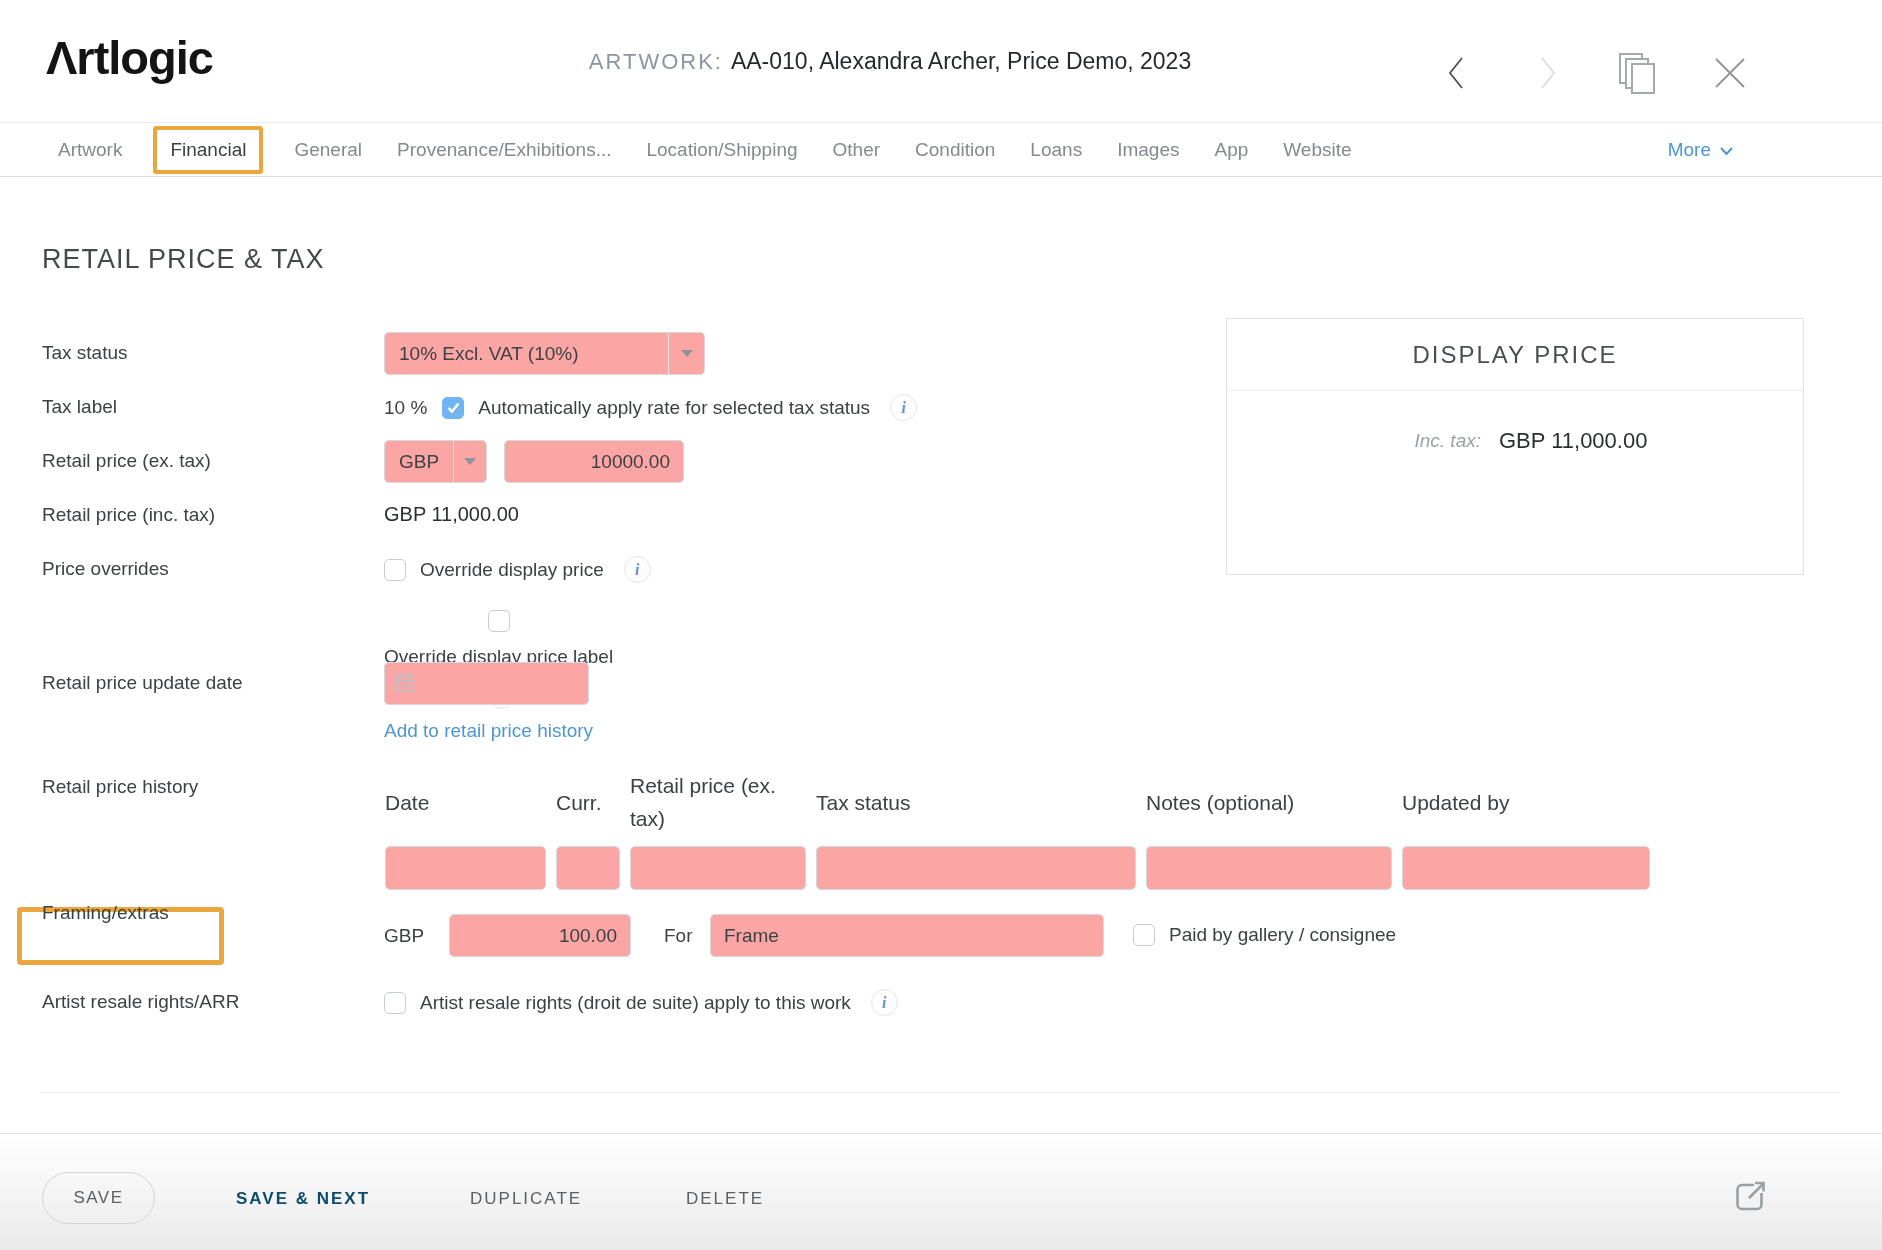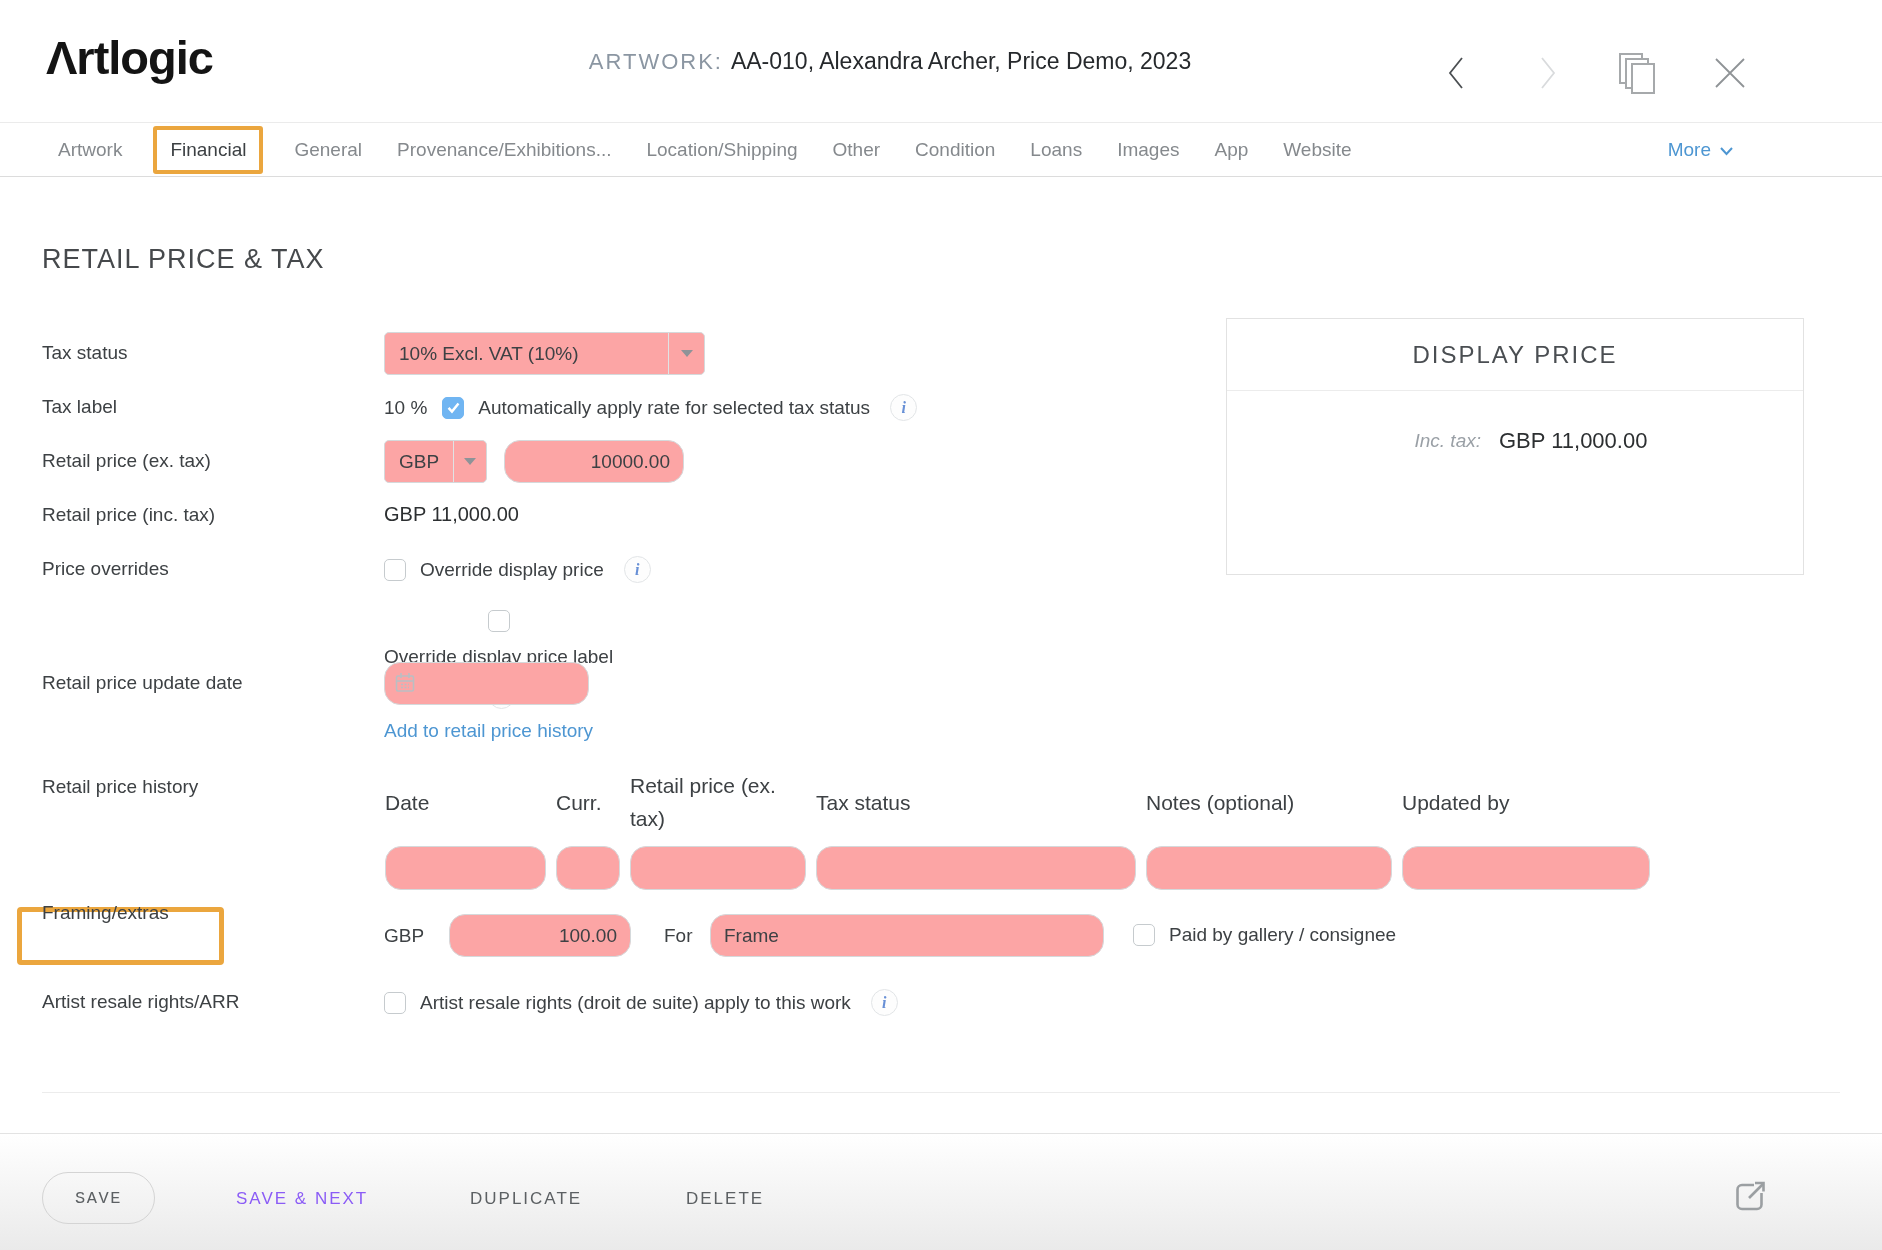--- a/index.html
+++ b/index.html
@@ -38,21 +38,21 @@
   .section-title { left:42px; top:244px; font-size:27px; color:#46494c; letter-spacing:1px; }
 
   .flabel { left:42px; font-size:19px; color:#3d4144; }
 
   
   .ctrl { border:1px solid #d5d9db; border-radius:5px; background:#fca5a5; font-size:19px; color:#3d4144; }
   .select { display:flex; align-items:center; cursor:pointer; }
   .select .sel-text { flex:1; padding:0 14px; white-space:nowrap; }
   .select .sel-arrow { width:36px; align-self:stretch; border-left:1px solid #e0e3e5; display:flex; align-items:center; justify-content:center; }
   .tri { width:0; height:0; border-left:6px solid transparent; border-right:6px solid transparent; border-top:7px solid #8e9398; }
-  input.ctrl { padding:0 13px; outline:none;border-radius:16px; }
+  input.ctrl { padding:0 13px; outline:none; }
   input.num { text-align:right; }
 
   .cb {
     display:inline-block; width:22px; height:22px; border:1px solid #c6cbce;
     border-radius:5px; background:#fff; cursor:pointer; flex:none;
   }
   .cb.checked { background:#70B5F2; border-color:#70B5F2; }
   .cb.checked svg { display:block; margin:3px auto 0; }
 
   .cbrow { display:flex; align-items:center; gap:14px; font-size:19px; color:#3d4144; white-space:nowrap; }
@@ -80,23 +80,23 @@
 
   
   .annot-box { border:5px solid #EBA63E; border-radius:4px; background:transparent; pointer-events:none; }
 
   
   .divider { left:42px; top:1092px; width:1798px; height:1px; background:#ececec; }
   .footer { left:0; top:1133px; width:1882px; height:117px; border-top:1px solid #e3e3e3;
     background:linear-gradient(#ffffff, #eaeaea); }
   .save-btn { left:42px; top:1172px; width:113px; height:52px; border:1px solid #d4d4d4; border-radius:26px;
     background:transparent; display:flex; align-items:center; justify-content:center;
-    font-size:17px; letter-spacing:1.5px; color:#5c6063; cursor:pointer; font-family:Liberation Mono, monospace; }
+    font-size:17px; letter-spacing:1.5px; color:#5c6063; cursor:pointer; font-family:Liberation Sans, sans-serif; }
   .txt-btn { top:1189px; font-size:17px; letter-spacing:2px; color:#5c6063; cursor:pointer; background:none; border:none; font-family:inherit; }
-  .txt-btn.disabled { color:#8b5cf6; cursor:default; }
+  .txt-btn.disabled { color:#0c4a6e; cursor:default;font-weight:bold; }
 
   .cal-icon { position:absolute; left:11px; top:10px; }
 </style>
 </head>
 <body>
 
 <div class="abs logo">Λrtlogic</div>
 
 <div class="abs title-wrap">
   <span class="artwork-label">ARTWORK:</span><span class="artwork-title">AA-010, Alexandra Archer, Price Demo, 2023</span>

